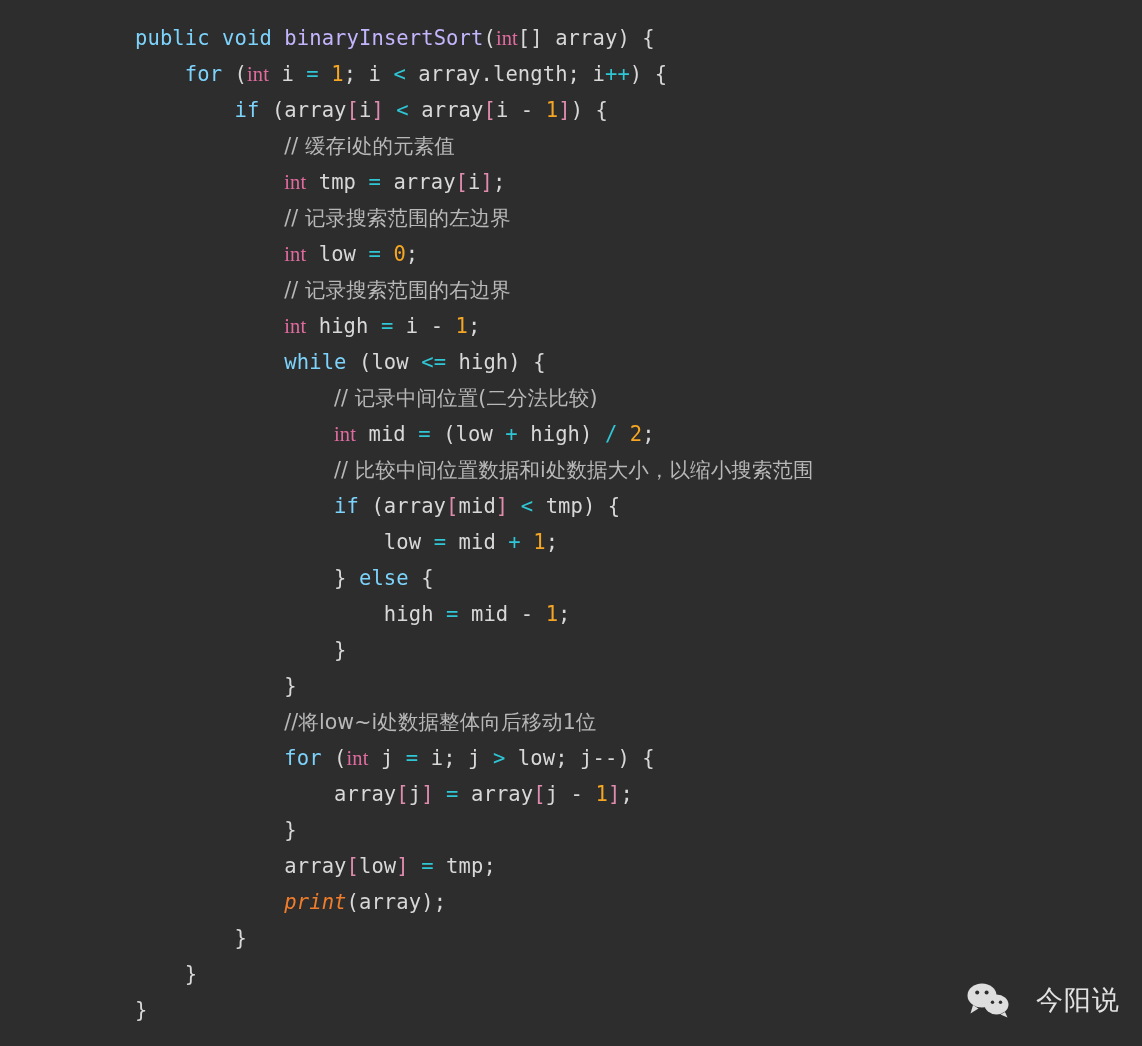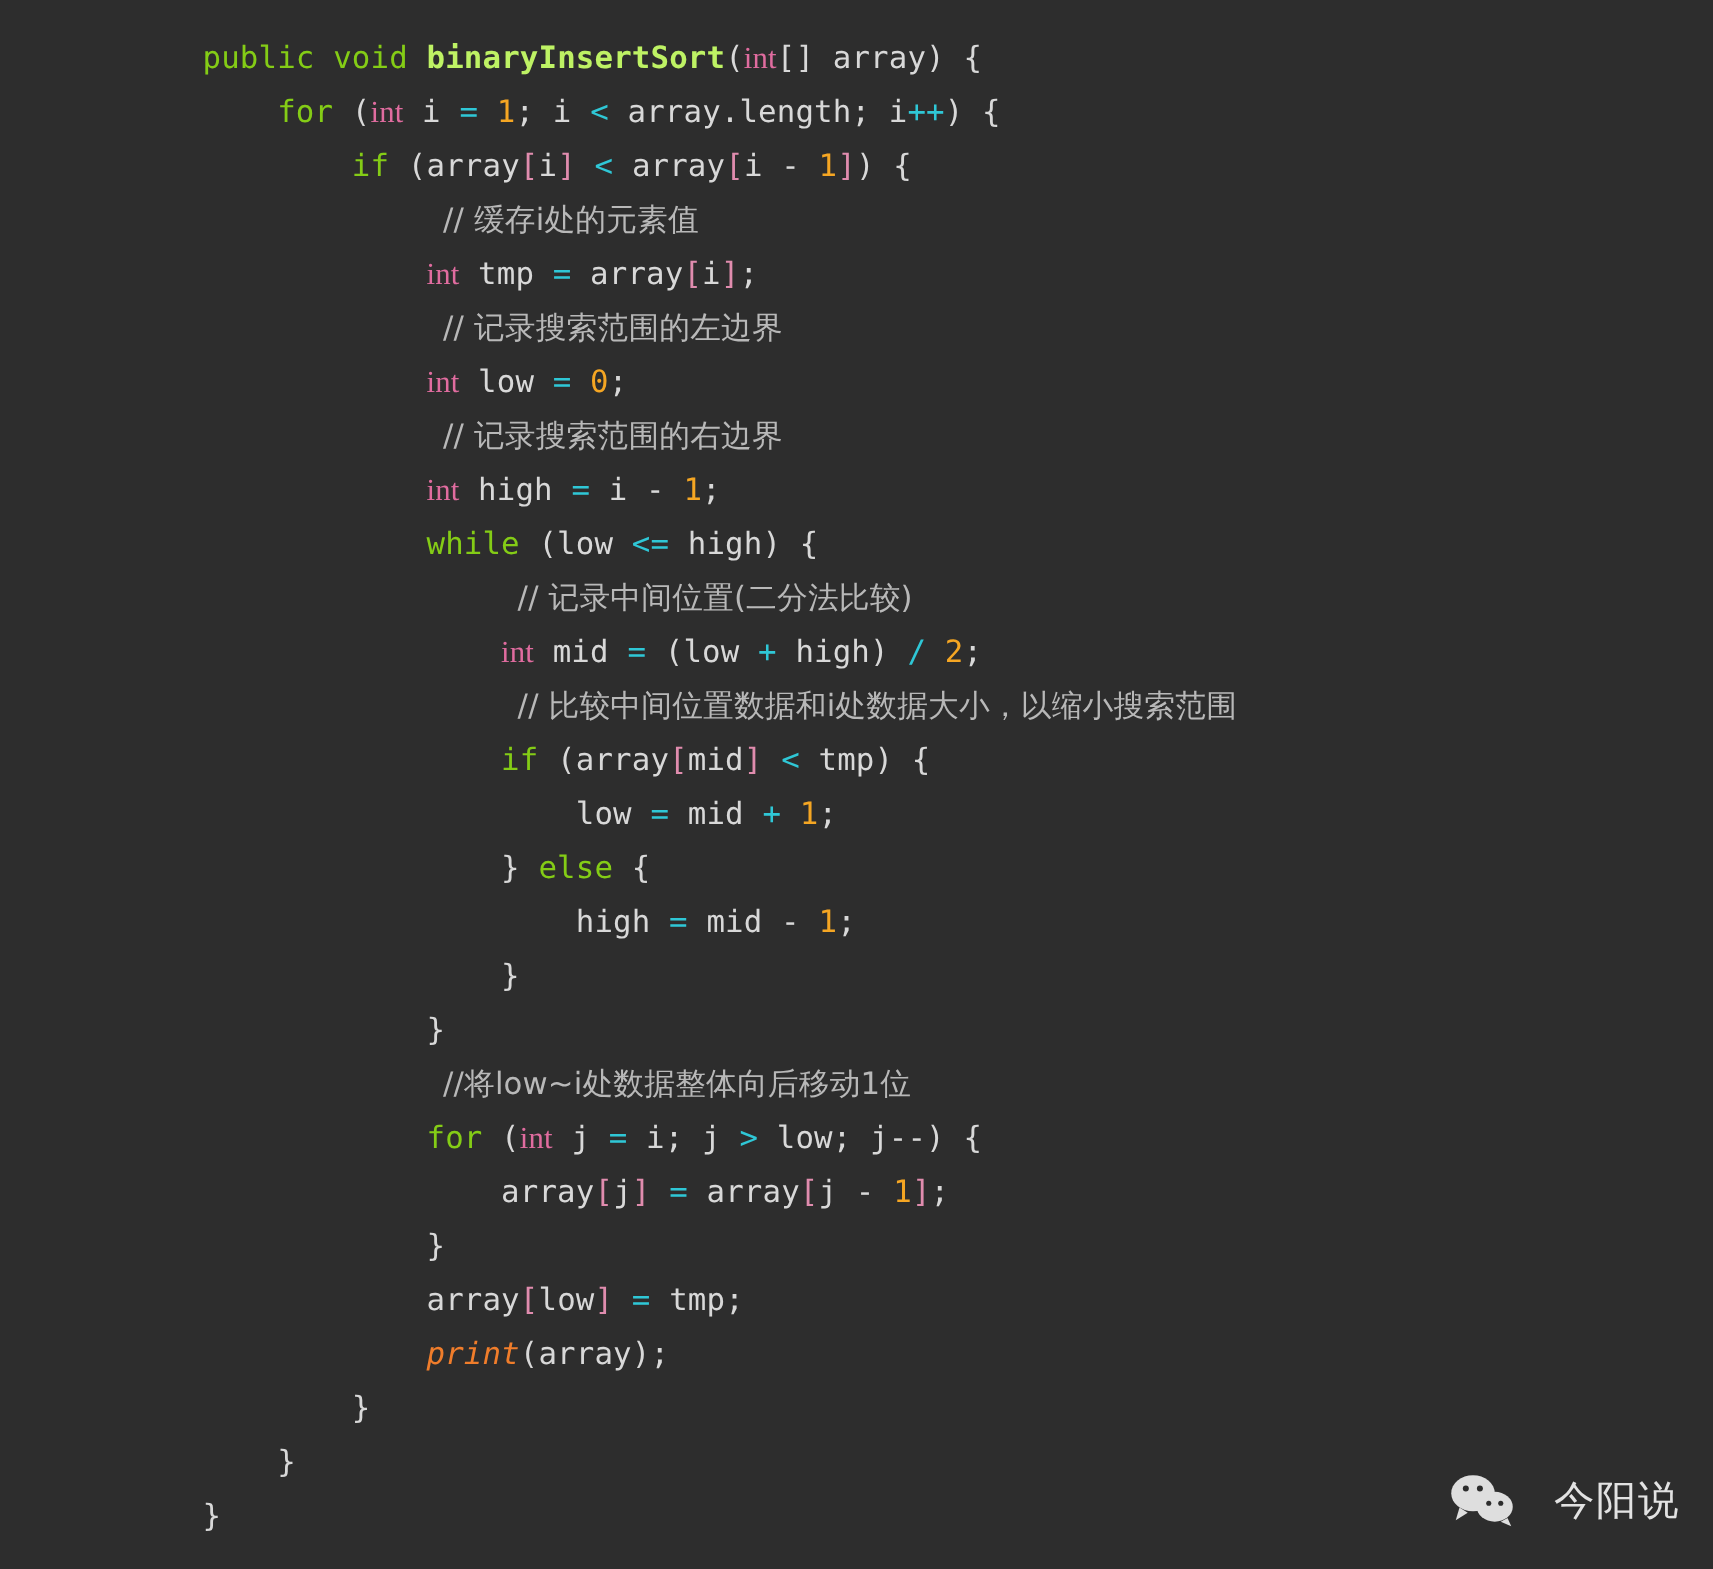--- a/index.html
+++ b/index.html
@@ -22,34 +22,33 @@
     font-size: 20.5px;
     line-height: 36px;
     white-space: pre;
     letter-spacing: 0.1px;
   }
   .code-line {
     height: 36px;
     white-space: pre;
   }
   
-  .tok-keyword   { color: #84cc16; }
+  .tok-keyword   { color: #7dd3fc; }
   .tok-type      { color: #e06c9f; font-family: Liberation Serif, serif; }
-  .tok-method    { color: #bef264; font-weight: bold; }
+  .tok-method    { color: #c4b5fd; }
   .tok-func      { color: #f07d2b; font-style: italic; }
   .tok-number    { color: #f5a623; }
   .tok-operator  { color: #2fc7d6; }
   .tok-plain     { color: #d8d8d8; }
   .tok-bracket   { color: #e08cae; }
   .tok-comment   { color: #b8b8b8; }
   .tok-punct     { color: #d8d8d8; }
   .tok-comment .cjk,
   .cjk {
     font-family: "DejaVu Sans", sans-serif;
-    margin-left: 11px;
   }
 
   
   #watermark {
     position: absolute;
     right: 22px;
     bottom: 28px;
     display: flex;
     align-items: center;
     gap: 24px;

